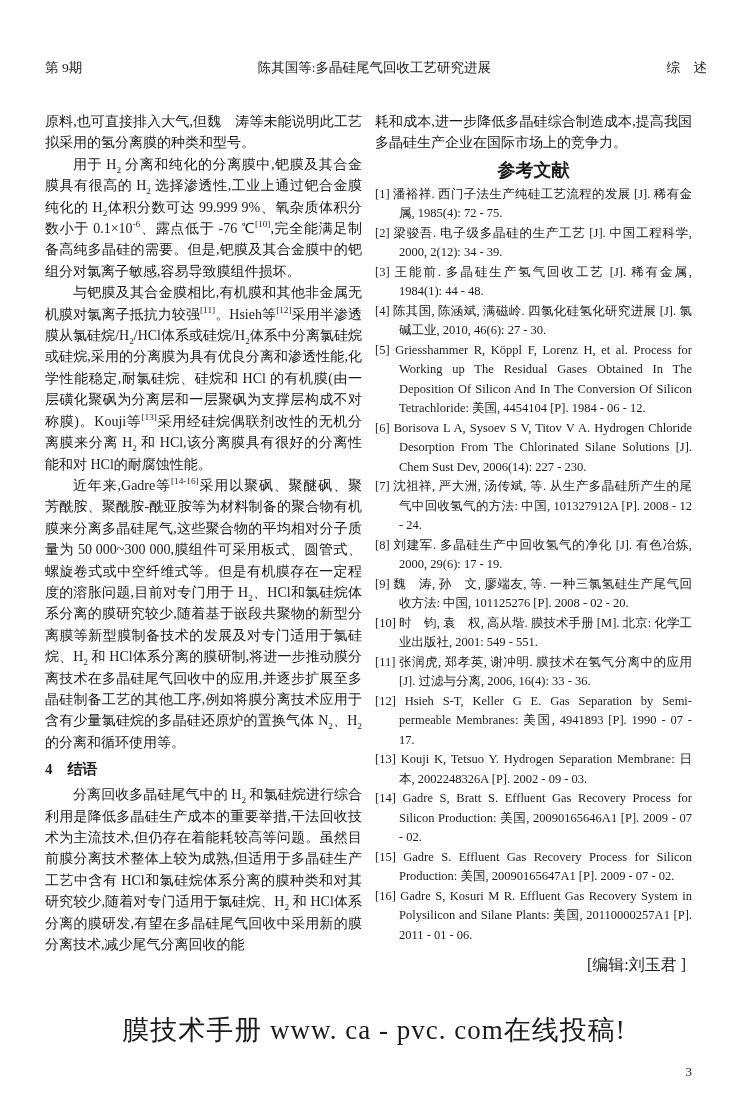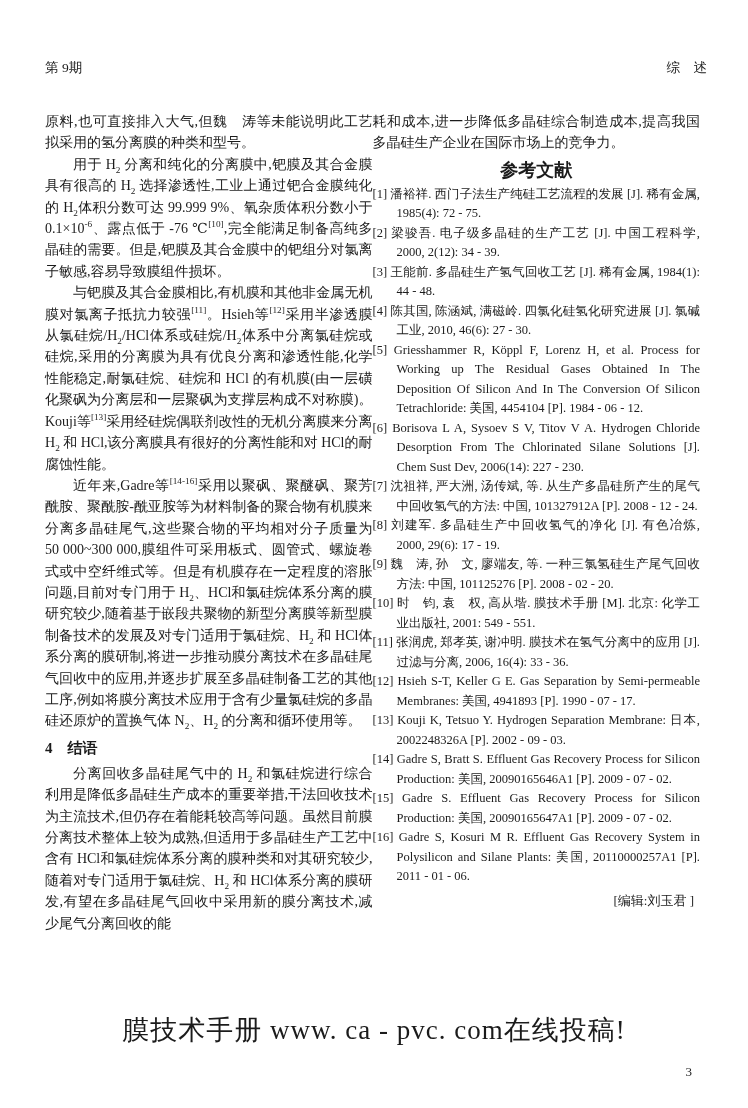--- a/index.html
+++ b/index.html
@@ -16,22 +16,22 @@
   .running-head{
     position:absolute;top:60px;left:45px;right:41px;
     display:flex;justify-content:space-between;align-items:baseline;
     font-size:13.5px;line-height:16px;
   }
   .running-head .mid{flex:1;text-align:center;}
   .running-head .left,.running-head .right{white-space:nowrap;}
 
   
   .columns{
-    position:absolute;top:111px;left:45px;right:48px;
-    display:flex;
+    position:absolute;top:111px;left:45px;right:56px;
+    display:flex;gap:13px;font-family:Liberation Serif, serif;
   }
   .col{width:50%;}
   .col p{
     margin:0;
     font-size:14px;line-height:21.4px;
     text-align:justify;text-justify:inter-character;
   }
   .col p.indent{text-indent:2em;}
   sup{font-size:0.66em;line-height:0;vertical-align:super;}
   sub{font-size:0.66em;line-height:0;vertical-align:sub;}
@@ -45,41 +45,42 @@
     font-size:18px;line-height:20px;
     margin:6px 0 5px 0;
   }
   .ref{
     font-size:12.5px;line-height:19.5px;
     text-align:justify;text-justify:inter-character;
     padding-left:24px;text-indent:-24px;
     margin:0;
   }
   .editor{
-    text-align:right;font-size:13px;line-height:19px;
-    margin-top:4px;padding-right:6px;
+    text-align:right;font-size:16px;line-height:19px;
+    margin-top:10px;padding-right:6px;
   }
 
   .banner{
     position:absolute;left:0;right:0;top:1013px;
     text-align:center;
     font-size:27px;line-height:34px;letter-spacing:1px;
   }
   .page-num{
     position:absolute;right:56px;top:1064px;
     font-size:13px;line-height:16px;
   }
 </style>
 </head>
 <body>
 
 <div class="page">
 
   <div class="running-head">
     <span class="left">第 9期</span>
+    <span class="mid">陈其国等:多晶硅尾气回收工艺研究进展</span>
     <span class="right">综　述</span>
   </div>
 
   <div class="columns">
     <div class="col">
         <p>原料,也可直接排入大气,但魏　涛等未能说明此工艺拟采用的氢分离膜的种类和型号。</p>
         <p class="indent">用于 H<sub>2</sub> 分离和纯化的分离膜中,钯膜及其合金膜具有很高的 H<sub>2</sub> 选择渗透性,工业上通过钯合金膜纯化的 H<sub>2</sub>体积分数可达 99.999 9%、氧杂质体积分数小于 0.1×10<sup>-6</sup>、露点低于 -76 ℃<sup>[10]</sup>,完全能满足制备高纯多晶硅的需要。但是,钯膜及其合金膜中的钯组分对氯离子敏感,容易导致膜组件损坏。</p>
         <p class="indent">与钯膜及其合金膜相比,有机膜和其他非金属无机膜对氯离子抵抗力较强<sup>[11]</sup>。Hsieh等<sup>[12]</sup>采用半渗透膜从氯硅烷/H<sub>2</sub>/HCl体系或硅烷/H<sub>2</sub>体系中分离氯硅烷或硅烷,采用的分离膜为具有优良分离和渗透性能,化学性能稳定,耐氯硅烷、硅烷和 HCl 的有机膜(由一层磺化聚砜为分离层和一层聚砜为支撑层构成不对称膜)。Kouji等<sup>[13]</sup>采用经硅烷偶联剂改性的无机分离膜来分离 H<sub>2</sub> 和 HCl,该分离膜具有很好的分离性能和对 HCl的耐腐蚀性能。</p>
         <p class="indent">近年来,Gadre等<sup>[14-16]</sup>采用以聚砜、聚醚砜、聚芳酰胺、聚酰胺-酰亚胺等为材料制备的聚合物有机膜来分离多晶硅尾气,这些聚合物的平均相对分子质量为 50 000~300 000,膜组件可采用板式、圆管式、螺旋卷式或中空纤维式等。但是有机膜存在一定程度的溶胀问题,目前对专门用于 H<sub>2</sub>、HCl和氯硅烷体系分离的膜研究较少,随着基于嵌段共聚物的新型分离膜等新型膜制备技术的发展及对专门适用于氯硅烷、H<sub>2</sub> 和 HCl体系分离的膜研制,将进一步推动膜分离技术在多晶硅尾气回收中的应用,并逐步扩展至多晶硅制备工艺的其他工序,例如将膜分离技术应用于含有少量氯硅烷的多晶硅还原炉的置换气体 N<sub>2</sub>、H<sub>2</sub> 的分离和循环使用等。</p>
         <div class="section-heading">4　结语</div>

